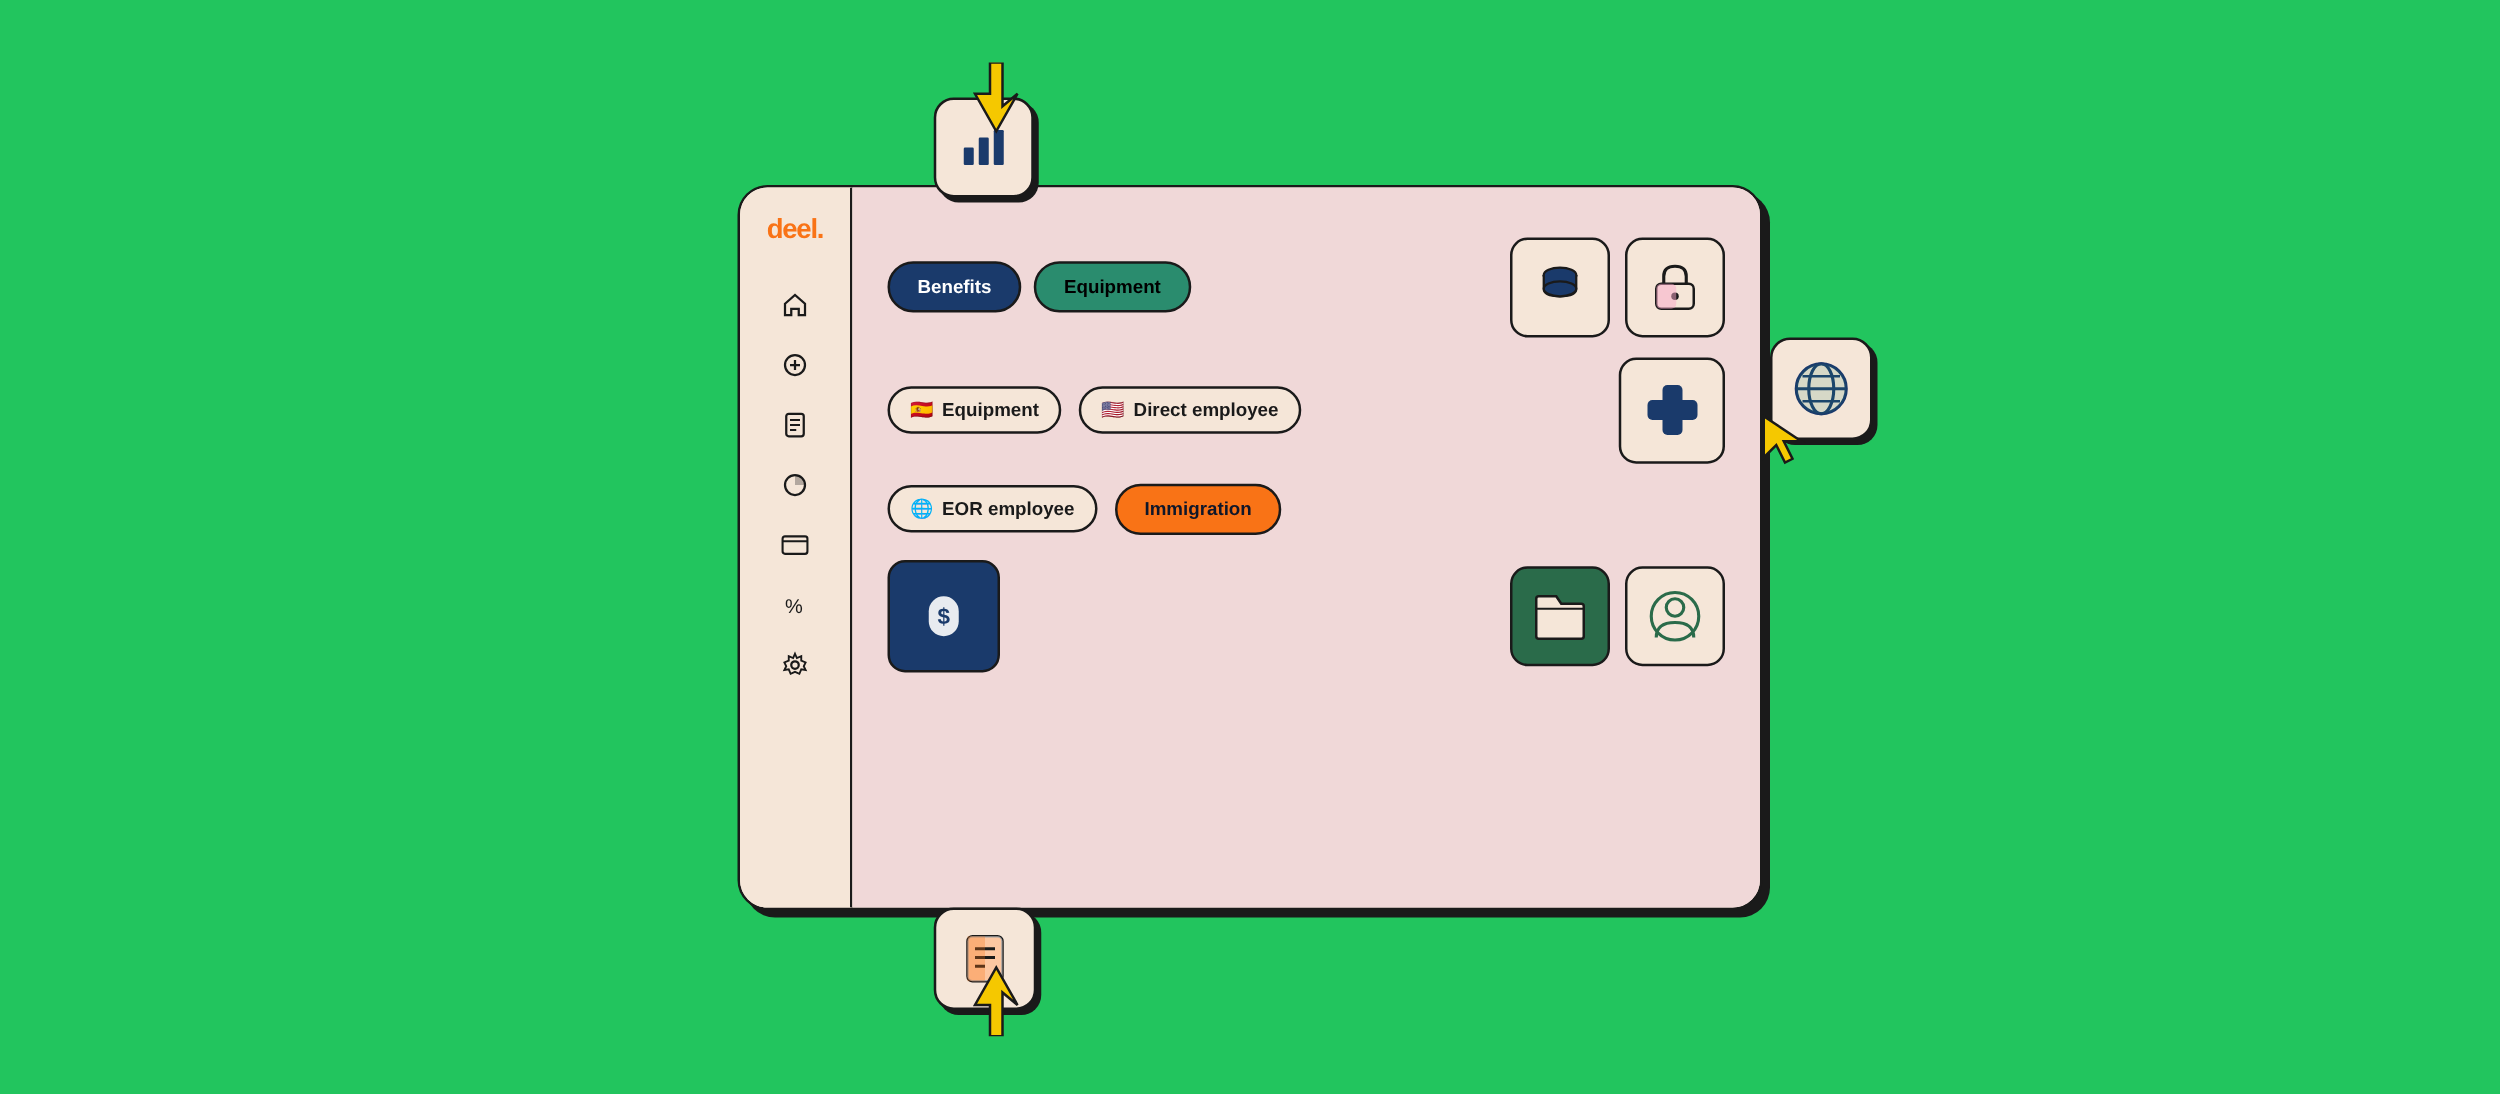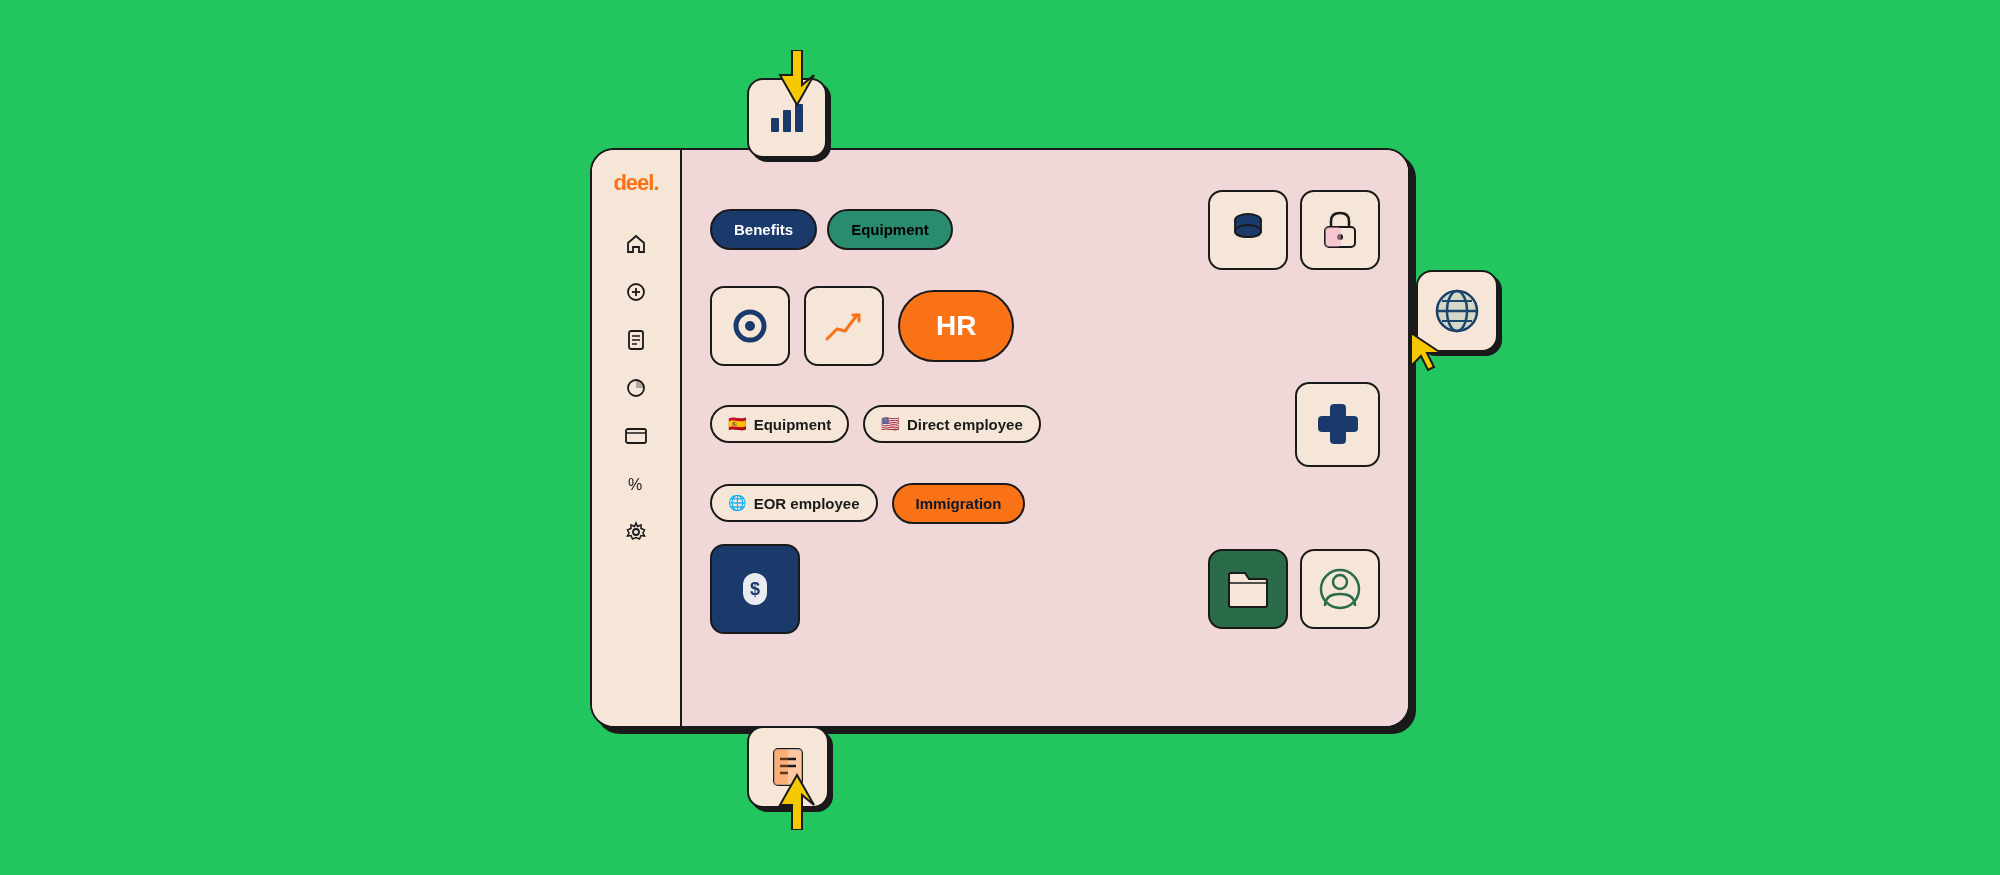--- a/index.html
+++ b/index.html
@@ -345,35 +345,20 @@
             <rect x="4" y="18" width="30" height="20" rx="4" fill="#f5e6d8" stroke="#1a1a1a" stroke-width="2"></rect>
             <path d="M10 18 L10 12 Q10 4 19 4 Q28 4 28 12 L28 18" fill="none" stroke="#1a1a1a" stroke-width="2.5"></path>
             <circle cx="19" cy="28" r="3" fill="#1a1a1a"></circle>
 
             <rect x="4" y="18" width="16" height="20" rx="4" fill="#f9a8c9" opacity="0.5"></rect>
           </svg>
         </div>
       </div>
     </div>
 
-    <div class="row row2">
-      <div class="icon-card">
-        <svg width="46" height="46" viewBox="0 0 46 46">
-          <circle cx="23" cy="23" r="14" fill="none" stroke="#1a3a6b" stroke-width="5"></circle>
-          <circle cx="23" cy="23" r="5" fill="#1a3a6b"></circle>
-        </svg>
-      </div>
-      <div class="icon-card">
-        <svg width="46" height="46" viewBox="0 0 46 46">
-          <polyline points="6,36 16,26 24,28 36,12" fill="none" stroke="#f97316" stroke-width="3" stroke-linecap="round" stroke-linejoin="round"></polyline>
-          <polyline points="32,12 38,12 38,18" fill="none" stroke="#f97316" stroke-width="3" stroke-linecap="round"></polyline>
-        </svg>
-      </div>
-      <button class="hr-pill">HR</button>
-    </div>
 
     <div class="row row3">
       <button class="pill pill-outline">
         <span>🇪🇸</span>
         <span>Equipment</span>
       </button>
       <button class="pill pill-outline">
         <span>🇺🇸</span>
         <span>Direct employee</span>
       </button>

